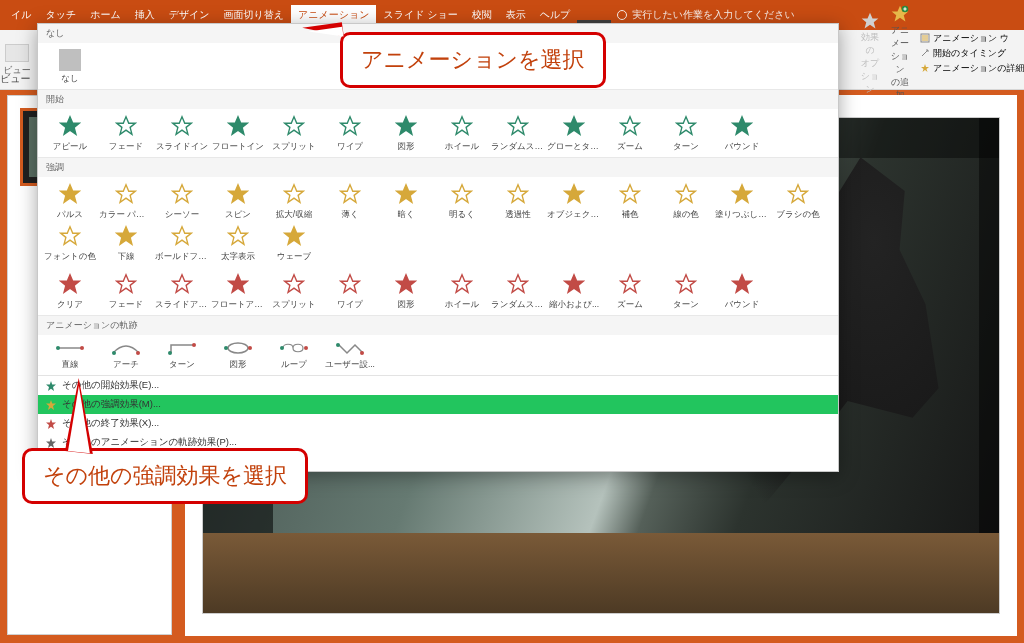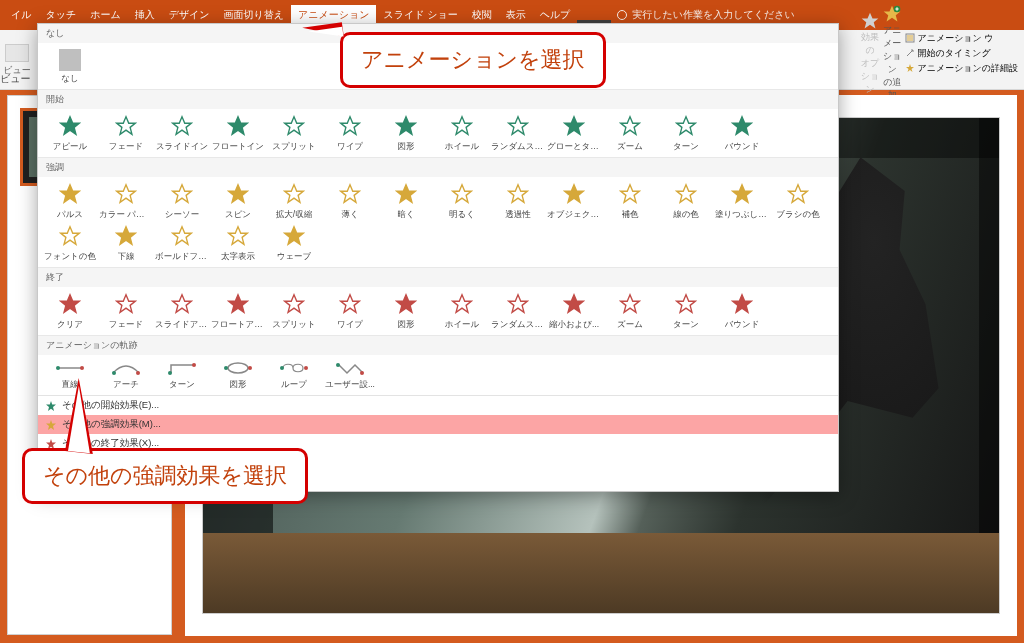--- a/index.html
+++ b/index.html
@@ -8,21 +8,21 @@
   .ribbon-tabs { background: #c94c12; color: #fff; height: 30px; display: flex; align-items: center; padding: 0 4px; font-size: 10px; }
   .ribbon-tab { padding: 3px 7px; cursor: pointer; white-space: nowrap; }
   .ribbon-tab.active { background: #fff; color: #c94c12; }
   .ribbon-tab.format { background: #404040; margin-top: 30px; }
   .tell-me { display: flex; align-items: center; gap: 5px; opacity: .9; margin-left: 6px; }
   .bulb { width: 10px; height: 10px; border: 1px solid #fff; border-radius: 50%; }
   
   .ribbon-body { background: #f3f3f3; height: 60px; border-bottom: 1px solid #d6d6d6; position: relative; display:flex; }
   .panel-left { position: absolute; left: 0; top: 0; height: 60px; width: 34px; display: flex; flex-direction: column; align-items: center; justify-content: center; font-size: 9px; color: #666; }
   .panel-left .thumb { width: 24px; height: 18px; background: #e6e6e6; border: 1px solid #ccc; margin-bottom: 2px; }
-  .panel-right { position: absolute; right: 0; top: 0; width: 170px; height: 46px; display: flex; align-items: center; gap: 2px; padding: 4px 6px; }
+  .panel-right { position: absolute; right: 0; top: 0; width: 170px; height: 46px; display: flex; align-items: center; gap: 10px; padding: 4px 6px; }
   .rbtn { display: flex; flex-direction: column; align-items: center; font-size: 9px; color: #555; }
   .rbtn.dis { color: #bdbdbd; }
   .star-ic { width: 20px; height: 20px; display: flex; align-items: center; justify-content: center; }
   .vlinks { font-size: 9px; display: flex; flex-direction: column; gap: 2px; }
   .vlinks div { display:flex; align-items:center; gap:3px; white-space: nowrap; }
   .mini { width: 10px; height: 10px; display:inline-block; }
   
   .subhead { position: absolute; right: 0; top: 68px; font-size: 10px; color: #444; }
   
   .previewlabel { position: absolute; left: 0; top: 72px; font-size: 10px; color: #444; }
@@ -39,21 +39,21 @@
   
   .gallery { position: absolute; left: 37px; top: 23px; width: 802px; background: #fff; border: 1px solid #c8c8c8; box-shadow: 0 4px 18px rgba(0,0,0,.35); z-index: 50; font-size: 9px; }
   .g-section { border-top: 1px solid #e8e8e8; }
   .g-header { background: #f5f5f5; padding: 3px 8px; color: #666; font-size: 9px; }
   .g-row { display: flex; flex-wrap: wrap; padding: 4px 4px 2px; }
   .g-item { width: 56px; display: flex; flex-direction: column; align-items: center; gap: 2px; padding: 2px; cursor: pointer; }
   .g-item .lbl { color: #444; font-size: 8.5px; white-space: nowrap; overflow: hidden; text-overflow: ellipsis; max-width: 54px; text-align:center; }
   
   .g-footer { border-top: 1px solid #e3e3e3; }
   .g-footer-row { padding: 3px 8px; display: flex; align-items: center; gap: 6px; cursor: pointer; font-size: 9.5px; color: #333; }
-  .g-footer-row.sel { background: #fca5a5; }
+  .g-footer-row.sel { background: #22c55e; }
   .g-footer-row.dis { color: #bbb; }
   
   .callout { position: absolute; background: #fff; border: 3px solid #d40000; border-radius: 10px; padding: 10px 18px; font-size: 22px; color: #c2410c; font-weight: 500; z-index: 80; }
   .callout .tail { position: absolute; width: 0; height: 0; }
   
   #callout1 { left: 340px; top: 32px; }
   #callout1 .tail { left: -40px; top: -10px; border-right: 40px solid #d40000; border-top: 0px solid transparent; border-bottom: 14px solid transparent; transform: rotate(-8deg); }
   #callout1 .tailw { position:absolute; left:-34px; top:-6px; border-right: 34px solid #fff; border-top:0; border-bottom: 10px solid transparent; transform: rotate(-8deg); }
   
   #callout2 { left: 22px; top: 448px; }
@@ -353,21 +353,20 @@
           </svg></span>
         <span class="lbl">太字表示</span>
       </div>
       <div class="g-item">
         <span><svg class="star" viewBox="0 0 24 24">
             <polygon points="12,2 15,9 22,9 16.5,13.5 18.5,21 12,16.5 5.5,21 7.5,13.5 2,9 9,9" fill="#d6a83a" stroke="#d6a83a" stroke-width="1.5"></polygon>
           </svg></span>
         <span class="lbl">ウェーブ</span>
       </div>
     </div>
-    <div class="g-header g-section">終了</div>
     <div class="g-row">
       <div class="g-item">
         <span><svg class="star" viewBox="0 0 24 24">
             <polygon points="12,2 15,9 22,9 16.5,13.5 18.5,21 12,16.5 5.5,21 7.5,13.5 2,9 9,9" fill="#c24b46" stroke="#c24b46" stroke-width="1.5"></polygon>
           </svg></span>
         <span class="lbl">クリア</span>
       </div>
       <div class="g-item">
         <span><svg class="star" viewBox="0 0 24 24">
             <polygon points="12,2 15,9 22,9 16.5,13.5 18.5,21 12,16.5 5.5,21 7.5,13.5 2,9 9,9" fill="none" stroke="#c24b46" stroke-width="1.5"></polygon>

